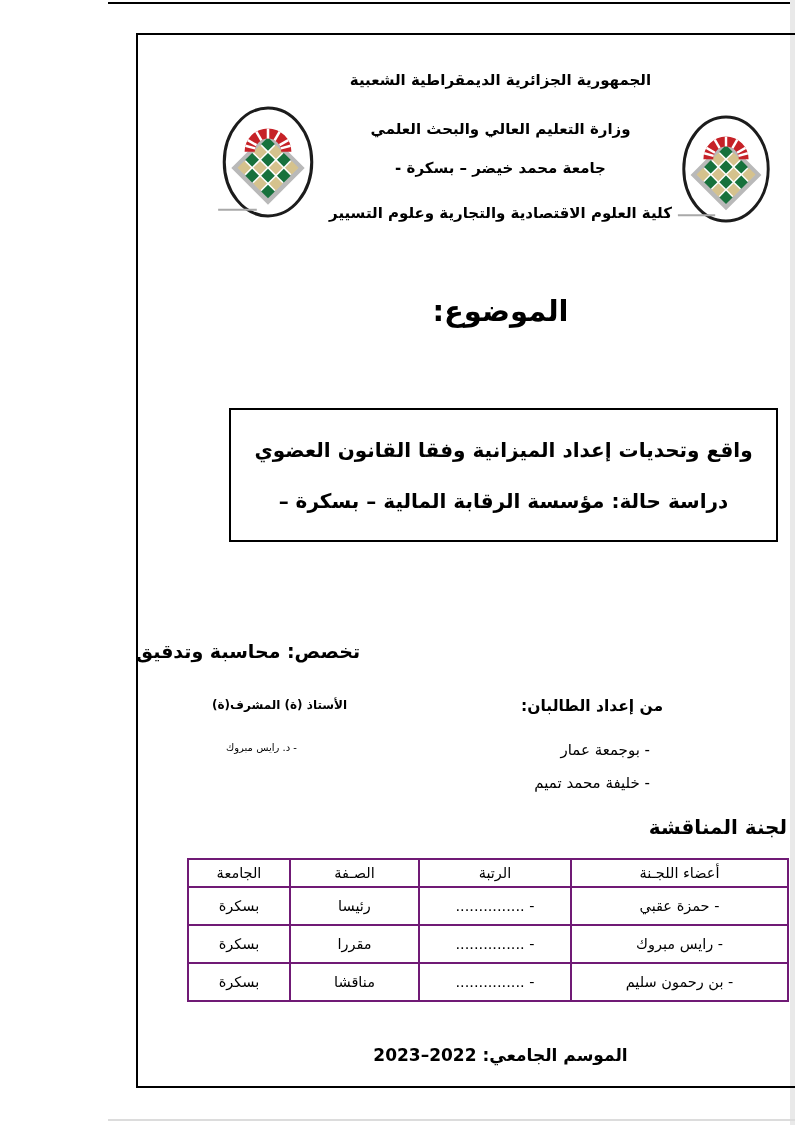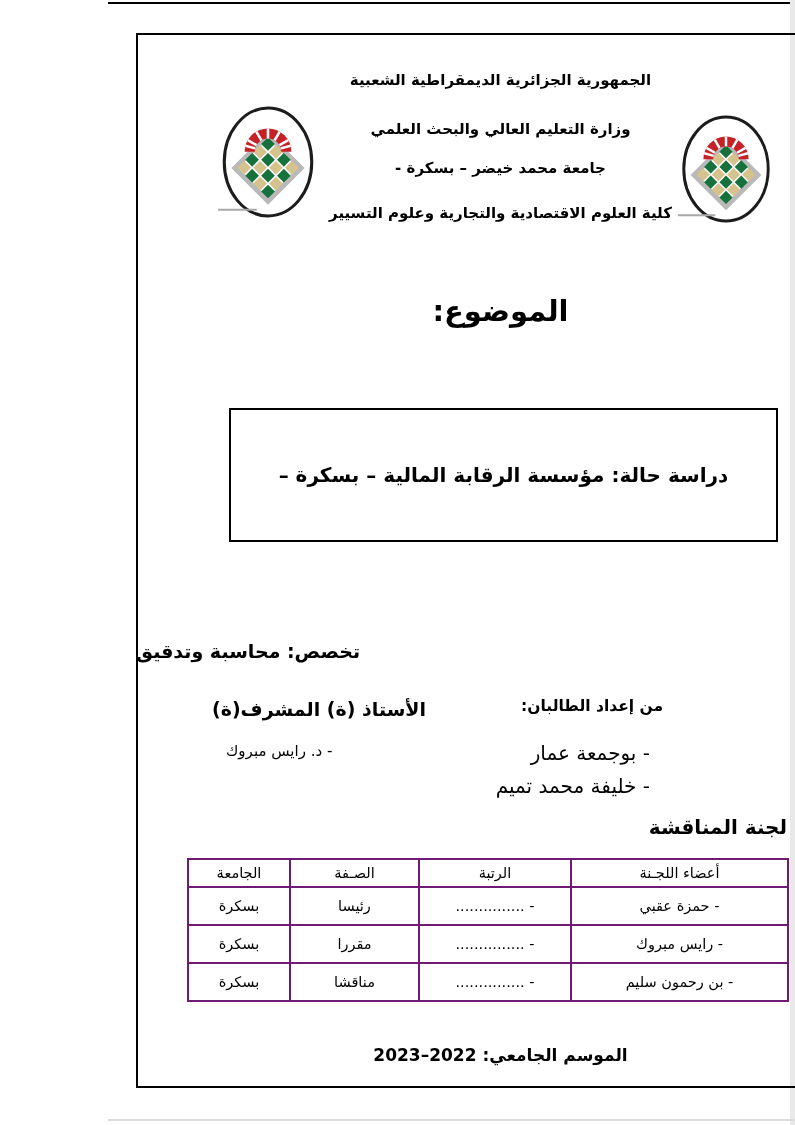--- a/index.html
+++ b/index.html
@@ -47,25 +47,25 @@
   }
   .note {
     position:absolute; left:28px; width:729px; top:589px;
     text-align:center; font-size:13.5px; font-weight:700;
   }
   .specialty {
     position:absolute; left:28px; width:729px; top:640px;
     text-align:left; font-size:19px; font-weight:700;
   }
   .preparers-label { position:absolute; top:697px; right:132px; font-size:15.5px; font-weight:700; }
-  .student { position:absolute; right:145px; font-size:20px; }
+  .student { position:absolute; right:145px; font-size:15px; }
   .s1 { top:741px; }
   .s2 { top:774px; }
-  .supervisor-label { position:absolute; top:698px; left:104px; font-size:19px; font-weight:700; }
-  .supervisor-name  { position:absolute; top:742px; left:118px; font-size:15px; }
+  .supervisor-label { position:absolute; top:698px; left:104px; font-size:12px; font-weight:700; }
+  .supervisor-name  { position:absolute; top:742px; left:118px; font-size:10px; }
   .committee-title {
     position:absolute; left:79px; width:600px; top:815px;
     font-size:20px; font-weight:700;
   }
   table.committee {
     position:absolute; left:79px; top:858px;
     width:600px; border-collapse:collapse;
     font-size:14.5px; table-layout:fixed;
   }
   table.committee th, table.committee td {
@@ -158,20 +158,21 @@
       <line x1="55" y1="34" x2="55" y2="24"></line>
       <line x1="61.5" y1="35.7" x2="66.5" y2="27.1"></line>
       <line x1="66.3" y1="40.5" x2="74.9" y2="35.5"></line>
       <line x1="67.6" y1="43.6" x2="77.2" y2="41.0"></line>
     </g>
   </svg>
 
   <div class="subject">الموضوع:</div>
 
   <div class="title-box">
+    <div>واقع وتحديات إعداد الميزانية وفقا القانون العضوي</div>
     <div>دراسة حالة: مؤسسة الرقابة المالية – بسكرة –</div>
   </div>
 
   <div class="specialty">تخصص: محاسبة وتدقيق</div>
 
   <div class="preparers-label">من إعداد الطالبان:</div>
   <div class="student s1">- بوجمعة عمار</div>
   <div class="student s2">- خليفة محمد تميم</div>
 
   <div class="supervisor-label">الأستاذ (ة) المشرف(ة)</div>

